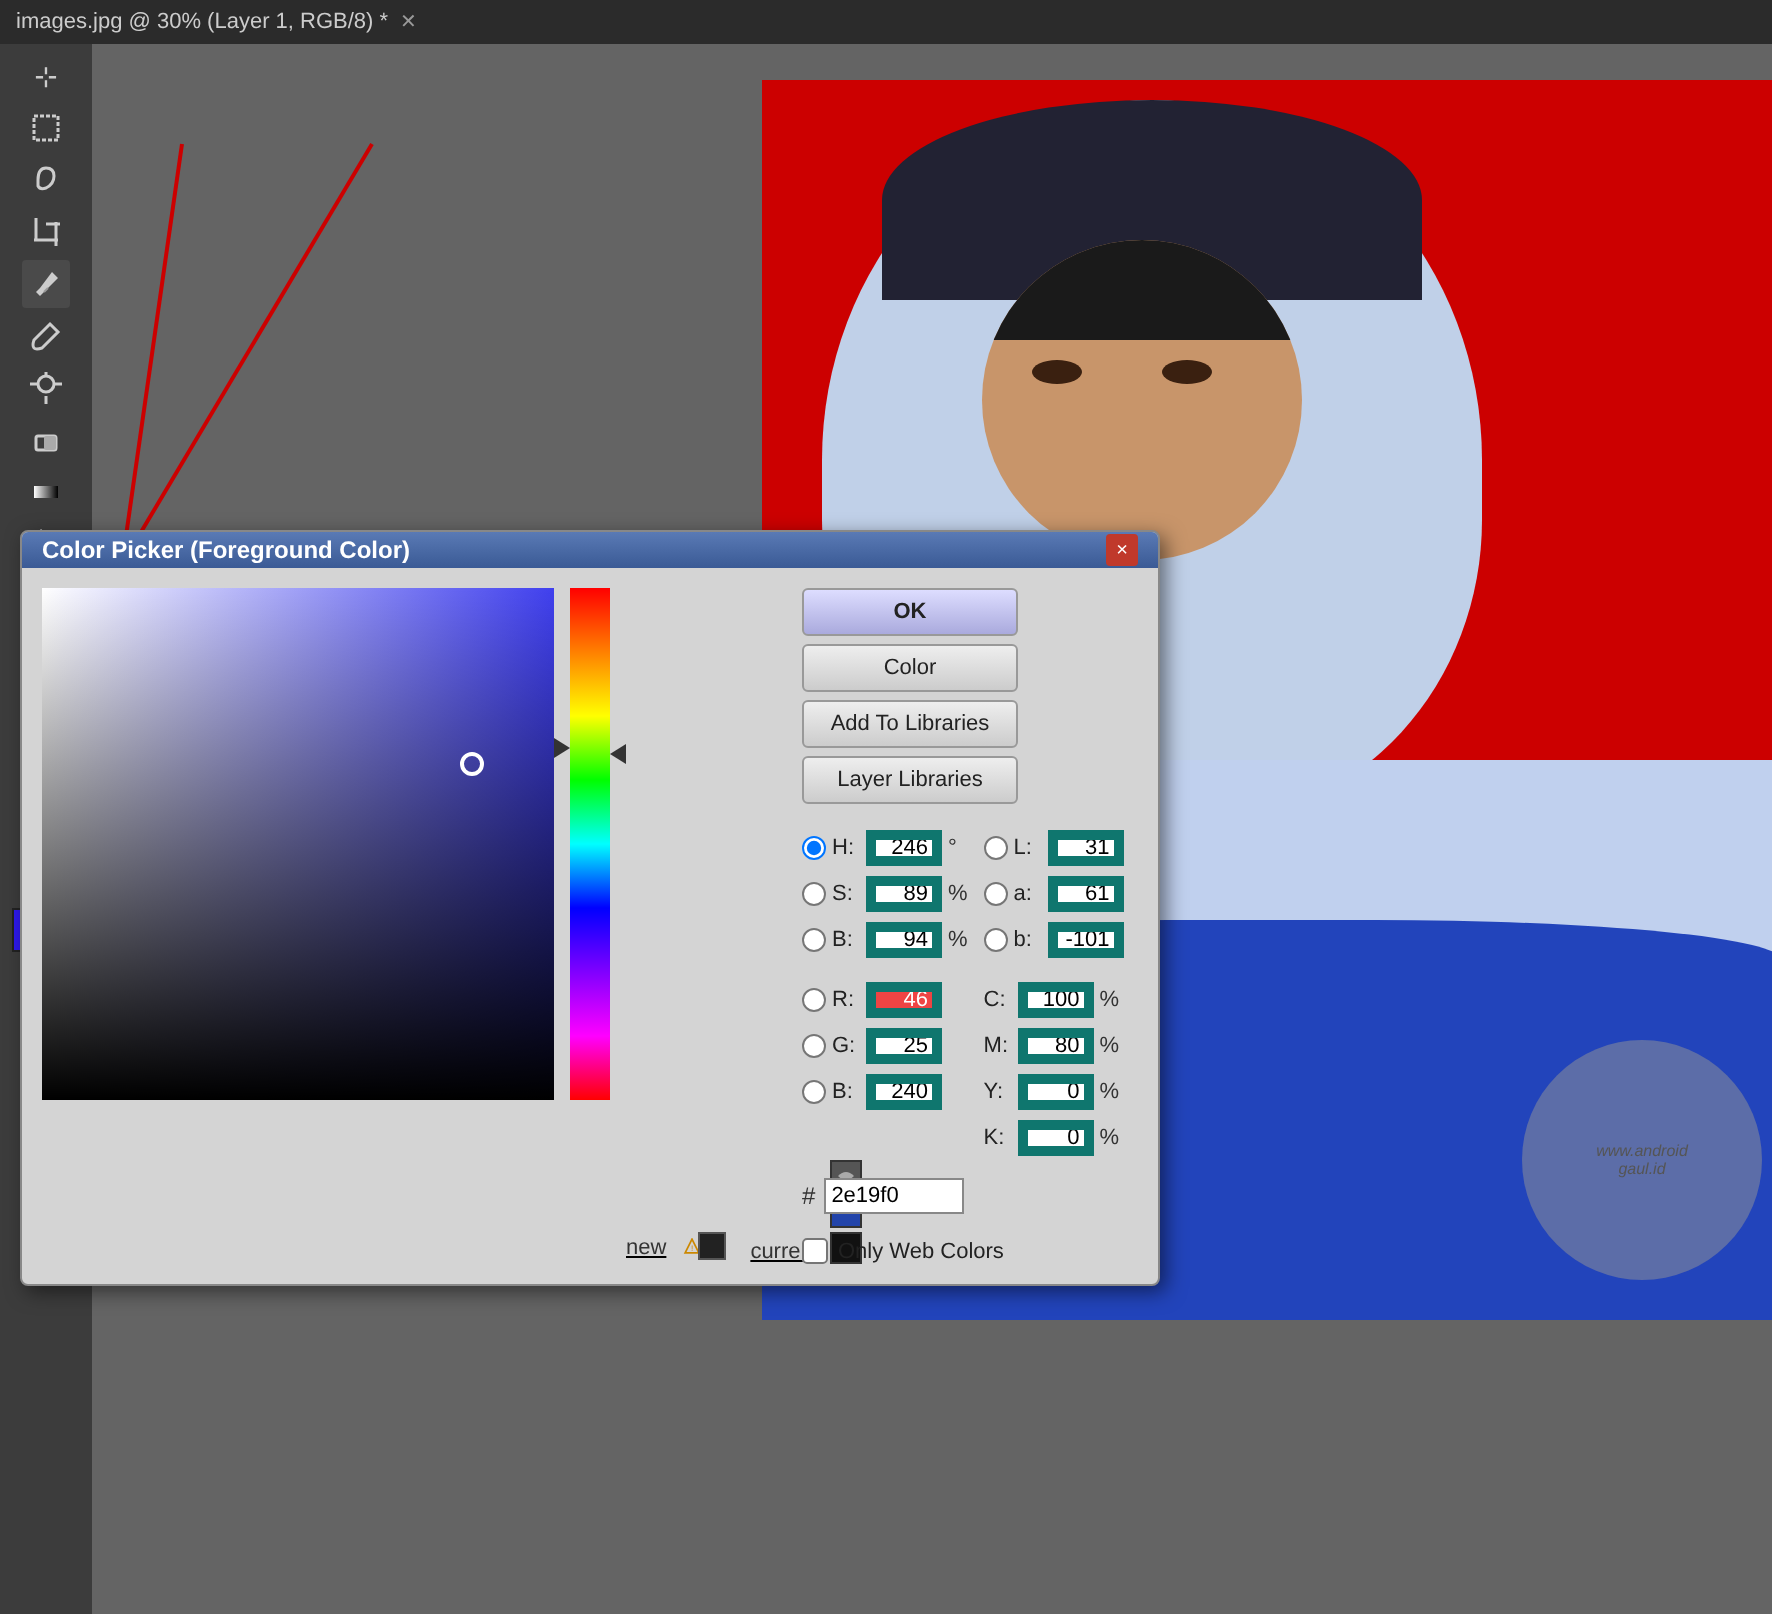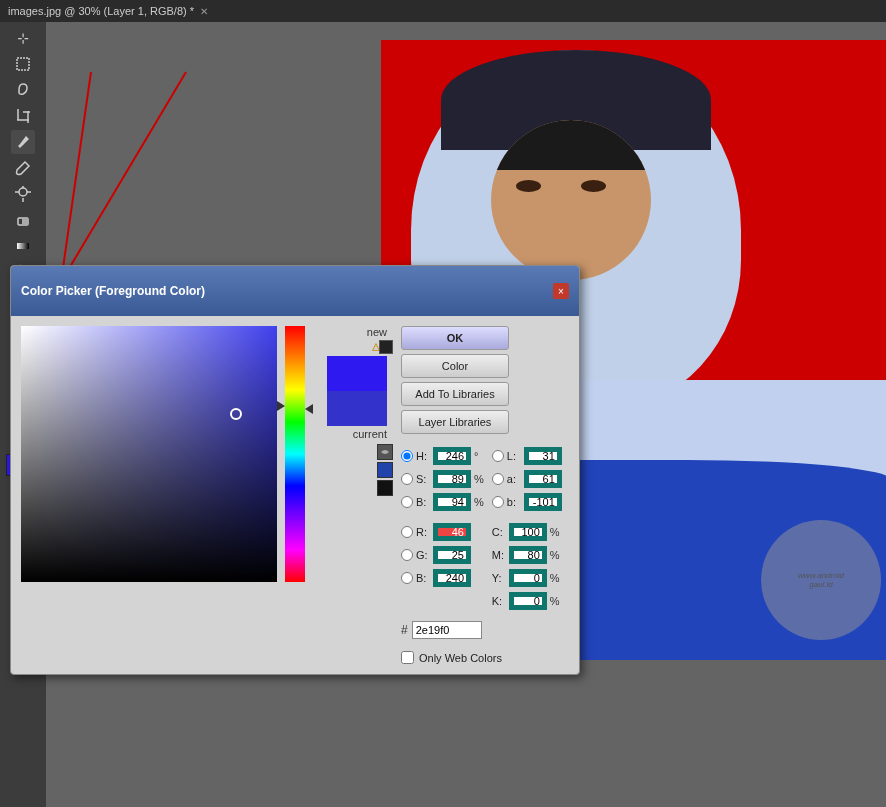--- a/index.html
+++ b/index.html
@@ -108,21 +108,21 @@
       width: 570px;
       background: #d4d4d4;
       border: 1px solid #888;
       border-radius: 4px;
       box-shadow: 3px 3px 10px rgba(0,0,0,0.5);
       pointer-events: all;
     }
     .dialog-titlebar {
       background: linear-gradient(to bottom, #5a7ab5, #3a5a95);
       color: white;
-      padding: 17px 10px;
+      padding: 1px 10px;
       font-size: 12px;
       font-weight: bold;
       display: flex;
       justify-content: space-between;
       align-items: center;
       border-radius: 3px 3px 0 0;
     }
     .dialog-close-btn {
       width: 16px;
       height: 16px;
@@ -520,21 +520,21 @@
           <div class="color-picker-cursor"></div>
         </div>
       </div>
 
       <div class="hue-slider-container">
         <div class="hue-slider"></div>
         <div class="hue-left-arrow"></div>
         <div class="hue-slider-arrow"></div>
       </div>
 
-      <div style="display:flex;flex-direction:column;align-items:flex-end;width:80px;flex-shrink:0;">
+      <div style="display:flex;flex-direction:row;align-items:flex-end;width:80px;flex-shrink:0;text-decoration:underline;">
         <span class="color-preview-label">new</span>
         <div style="display:flex;align-items:center;gap:2px;margin-bottom:2px;">
           <div style="width:8px;height:8px;background:transparent;display:flex;flex-direction:column;gap:1px;">
             <svg width="14" height="14" viewBox="0 0 14 14">
                 <polygon points="7,1 13,13 1,13" fill="none" stroke="#cc8800" stroke-width="1.5"></polygon>
                 <text x="7" y="11" text-anchor="middle" font-size="7" fill="#cc8800">!</text>
               </svg>
           </div>
           <div style="width:14px;height:14px;background:#222;border:1px solid #555;"></div>
         </div>

